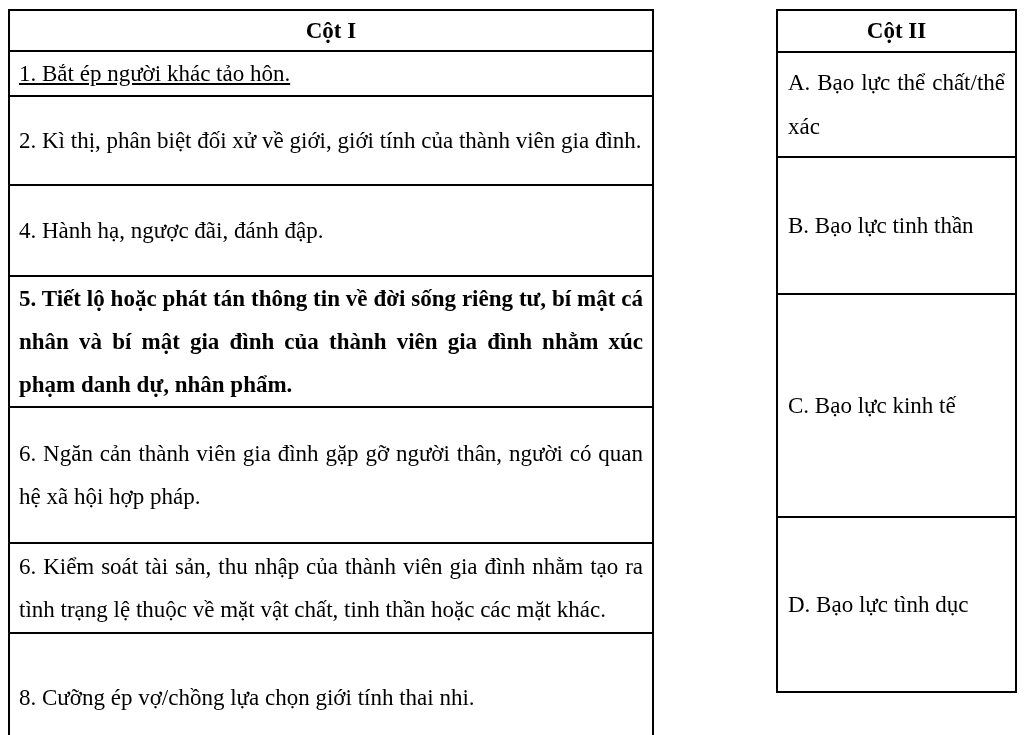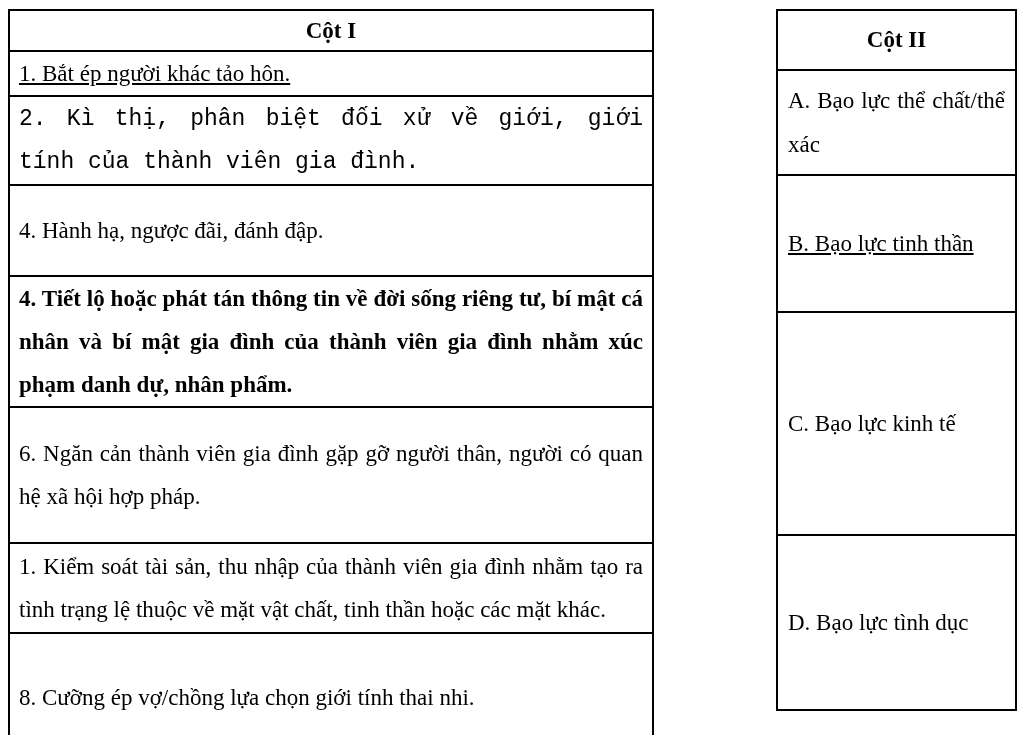--- a/index.html
+++ b/index.html
@@ -38,42 +38,42 @@
     width: 646px;
   }
   .table1 td {
     text-align: justify;
     text-align-last: left;
     padding: 0 9px;
     line-height: 43px;
   }
   .table1 tr:nth-child(1) { height: 41px; }
   .table1 tr:nth-child(2) { height: 45px; text-decoration: underline; }
-  .table1 tr:nth-child(3) { height: 89px; font-family: Liberation Mono, monospace; }
+  .table1 tr:nth-child(3) { height: 89px; }
   .table1 tr:nth-child(4) { height: 91px; }
   .table1 tr:nth-child(5) { height: 44px; font-weight: bold; }
   .table1 tr:nth-child(6) { height: 136px; }
   .table1 tr:nth-child(7) { height: 90px; }
   .table1 tr:nth-child(8) { height: 128px; }
   .table1 tr:nth-child(9) { height: 45px; }
 
   .table2 {
     left: 776px;
     top: 9px;
     width: 241px;
   }
   .table2 td {
     text-align: justify;
     text-align-last: left;
     padding: 0 10px;
     line-height: 44px;
   }
-  .table2 tr:nth-child(1) { height: 60px; }
+  .table2 tr:nth-child(1) { height: 42px; }
   .table2 tr:nth-child(2) { height: 105px; }
-  .table2 tr:nth-child(3) { height: 137px; text-decoration: underline; }
+  .table2 tr:nth-child(3) { height: 137px; }
   .table2 tr:nth-child(4) { height: 223px; }
   .table2 tr:nth-child(5) { height: 175px; margin-top: 32px; }
 </style>
 </head>
 <body>
 
 <div class="page">
 
   <table class="grid table1">
     <tbody>
@@ -83,27 +83,27 @@
     <tr>
       <td>1. Bắt ép người khác tảo hôn.</td>
     </tr>
     <tr>
       <td>2. Kì thị, phân biệt đối xử về giới, giới tính của thành viên gia đình.</td>
     </tr>
     <tr>
       <td>4. Hành hạ, ngược đãi, đánh đập.</td>
     </tr>
     <tr>
-      <td>4. Tiết lộ hoặc phát tán thông tin về đời sống riêng tư, bí mật cá nhân và bí mật gia đình của thành viên gia đình nhằm xúc phạm danh dự, nhân phẩm.</td>
+      <td>5. Tiết lộ hoặc phát tán thông tin về đời sống riêng tư, bí mật cá nhân và bí mật gia đình của thành viên gia đình nhằm xúc phạm danh dự, nhân phẩm.</td>
     </tr>
     <tr>
       <td>6. Ngăn cản thành viên gia đình gặp gỡ người thân, người có quan hệ xã hội hợp pháp.</td>
     </tr>
     <tr>
-      <td>1. Kiểm soát tài sản, thu nhập của thành viên gia đình nhằm tạo ra tình trạng lệ thuộc về mặt vật chất, tinh thần hoặc các mặt khác.</td>
+      <td>6. Kiểm soát tài sản, thu nhập của thành viên gia đình nhằm tạo ra tình trạng lệ thuộc về mặt vật chất, tinh thần hoặc các mặt khác.</td>
     </tr>
     <tr>
       <td>8. Cưỡng ép vợ/chồng lựa chọn giới tính thai nhi.</td>
     </tr>
   </tbody>
     </table>
 
   <table class="grid table2">
     <tbody>
         <tr>

